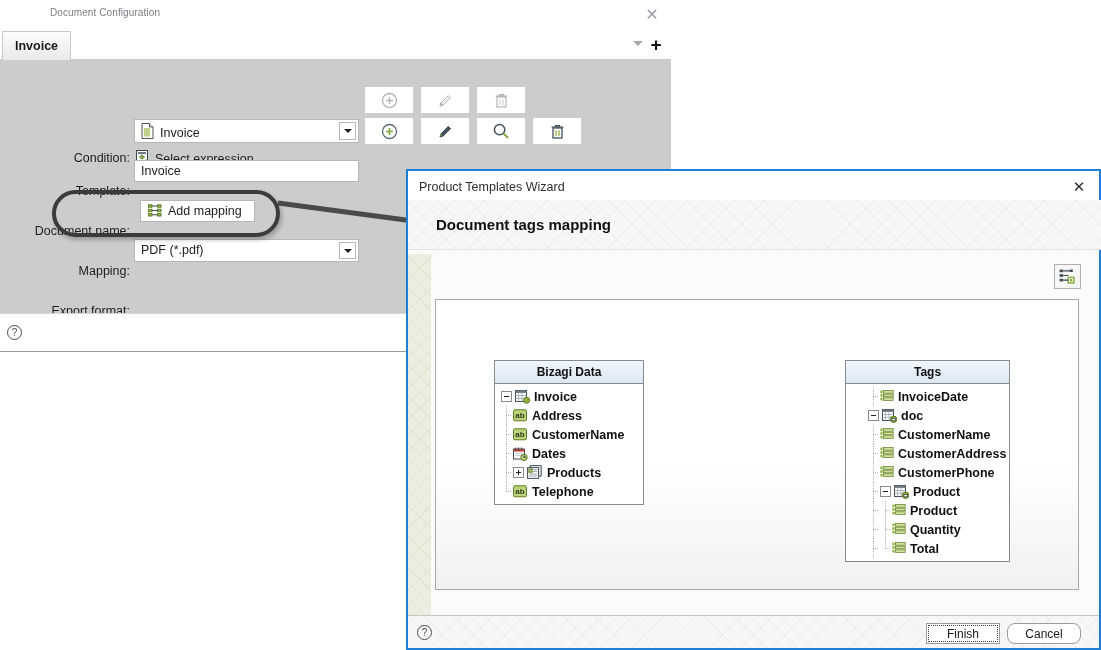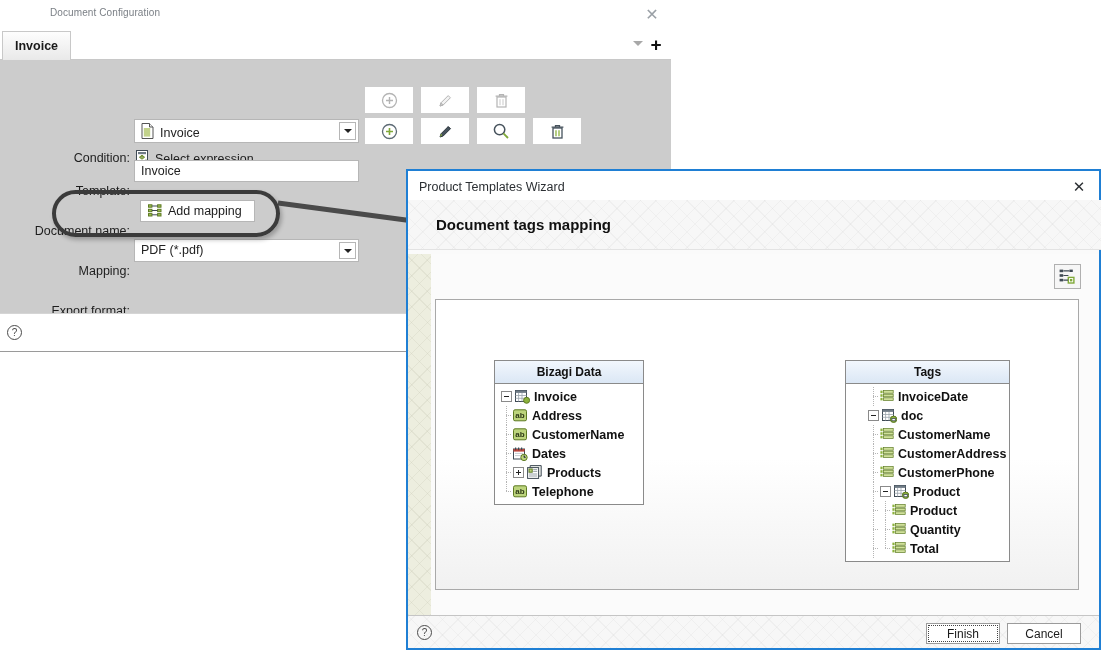--- a/index.html
+++ b/index.html
@@ -689,16 +689,16 @@
                 <span class="tr-label">Total</span>
               </div>
             </div>
         </div>
       </div>
     </div>
 
     <div id="wz-footer">
       <div id="wz-help">?</div>
       <div class="wz-btn focused" style="left:518px;">Finish</div>
-      <div class="wz-btn" style="left:599px;">Cancel</div>
+      <div class="wz-btn" style="left:599px;border-radius:8px;">Cancel</div>
     </div>
   </div>
 </div>
 
 </body></html>

